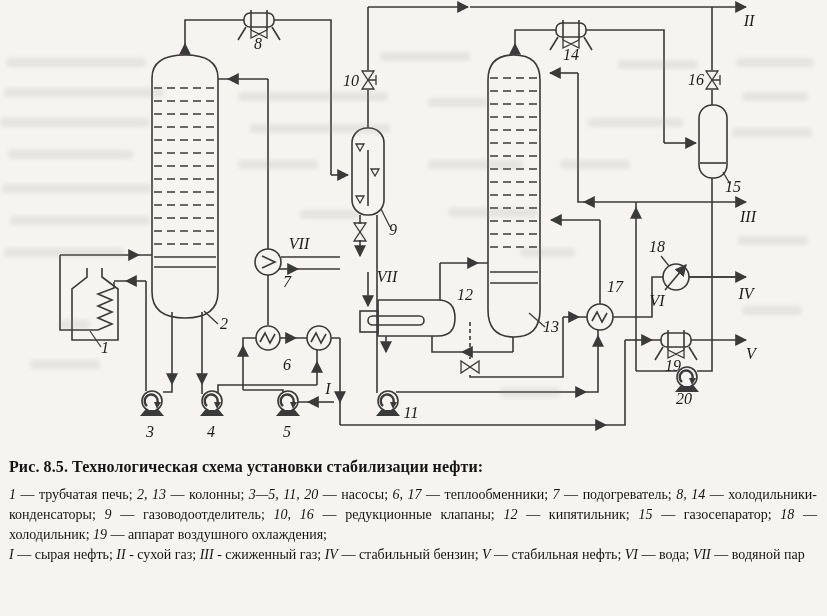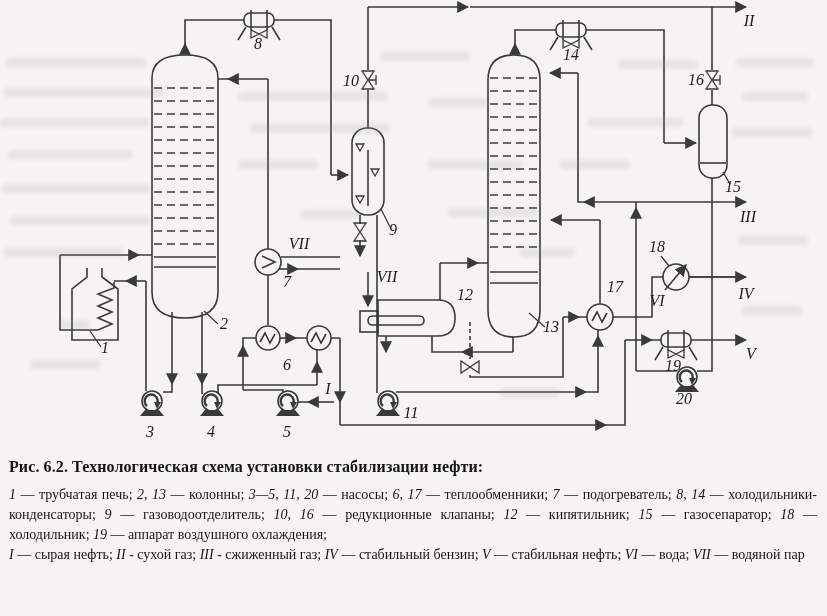--- a/index.html
+++ b/index.html
@@ -238,21 +238,21 @@
         <text x="748" y="222" class="st" text-anchor="middle">III</text>
         <text x="746" y="299" class="st" text-anchor="middle">IV</text>
         <text x="751" y="359" class="st" text-anchor="middle">V</text>
         <text x="657" y="306" class="st" text-anchor="middle">VI</text>
         <text x="299" y="249" class="st" text-anchor="middle">VII</text>
         <text x="387" y="282" class="st" text-anchor="middle">VII</text>
       </g>
 </svg>
 
 <div class="caption">
-  <p class="caption-title">Рис. 6.2. Технологическая схема установки стабилизации нефти:</p>
+  <p class="caption-title">Рис. 8.5. Технологическая схема установки стабилизации нефти:</p>
   <p class="legend" id="equip-legend"><span class="num">1</span><span> — трубчатая печь; </span><span class="num">2, 13</span><span> — колонны; </span><span class="num">3—5, 11, 20</span><span> — насосы; </span><span class="num">6, 17</span><span> — теплообменники; </span><span class="num">7</span><span> — подогреватель; </span><span class="num">8, 14</span><span> — холодильники-конденсаторы; </span><span class="num">9</span><span> — газоводоотделитель; </span><span class="num">10, 16</span><span> — редукционные клапаны; </span><span class="num">12</span><span> — кипятильник; </span><span class="num">15</span><span> — газосепаратор; </span><span class="num">18</span><span> — холодильник; </span><span class="num">19</span><span> — аппарат воздушного охлаждения</span>;</p>
   <p class="legend" id="stream-legend"><span class="num">I</span><span> — сырая нефть; </span><span class="num">II</span><span> - сухой газ; </span><span class="num">III</span><span> - сжиженный газ; </span><span class="num">IV</span><span> — стабильный бензин; </span><span class="num">V</span><span> — стабильная нефть; </span><span class="num">VI</span><span> — вода; </span><span class="num">VII</span><span> — водяной пар</span></p>
 </div>
 <div class="bleed" style="left: 6px; top: 58px; width: 140px; height: 9px;"></div>
     <div class="bleed" style="left: 4px; top: 88px; width: 160px; height: 9px;"></div>
     <div class="bleed" style="left: 0px; top: 118px; width: 150px; height: 9px;"></div>
     <div class="bleed" style="left: 8px; top: 150px; width: 125px; height: 9px;"></div>
     <div class="bleed" style="left: 2px; top: 184px; width: 150px; height: 9px;"></div>
     <div class="bleed" style="left: 10px; top: 216px; width: 140px; height: 9px;"></div>
     <div class="bleed" style="left: 4px; top: 248px; width: 120px; height: 9px;"></div>

